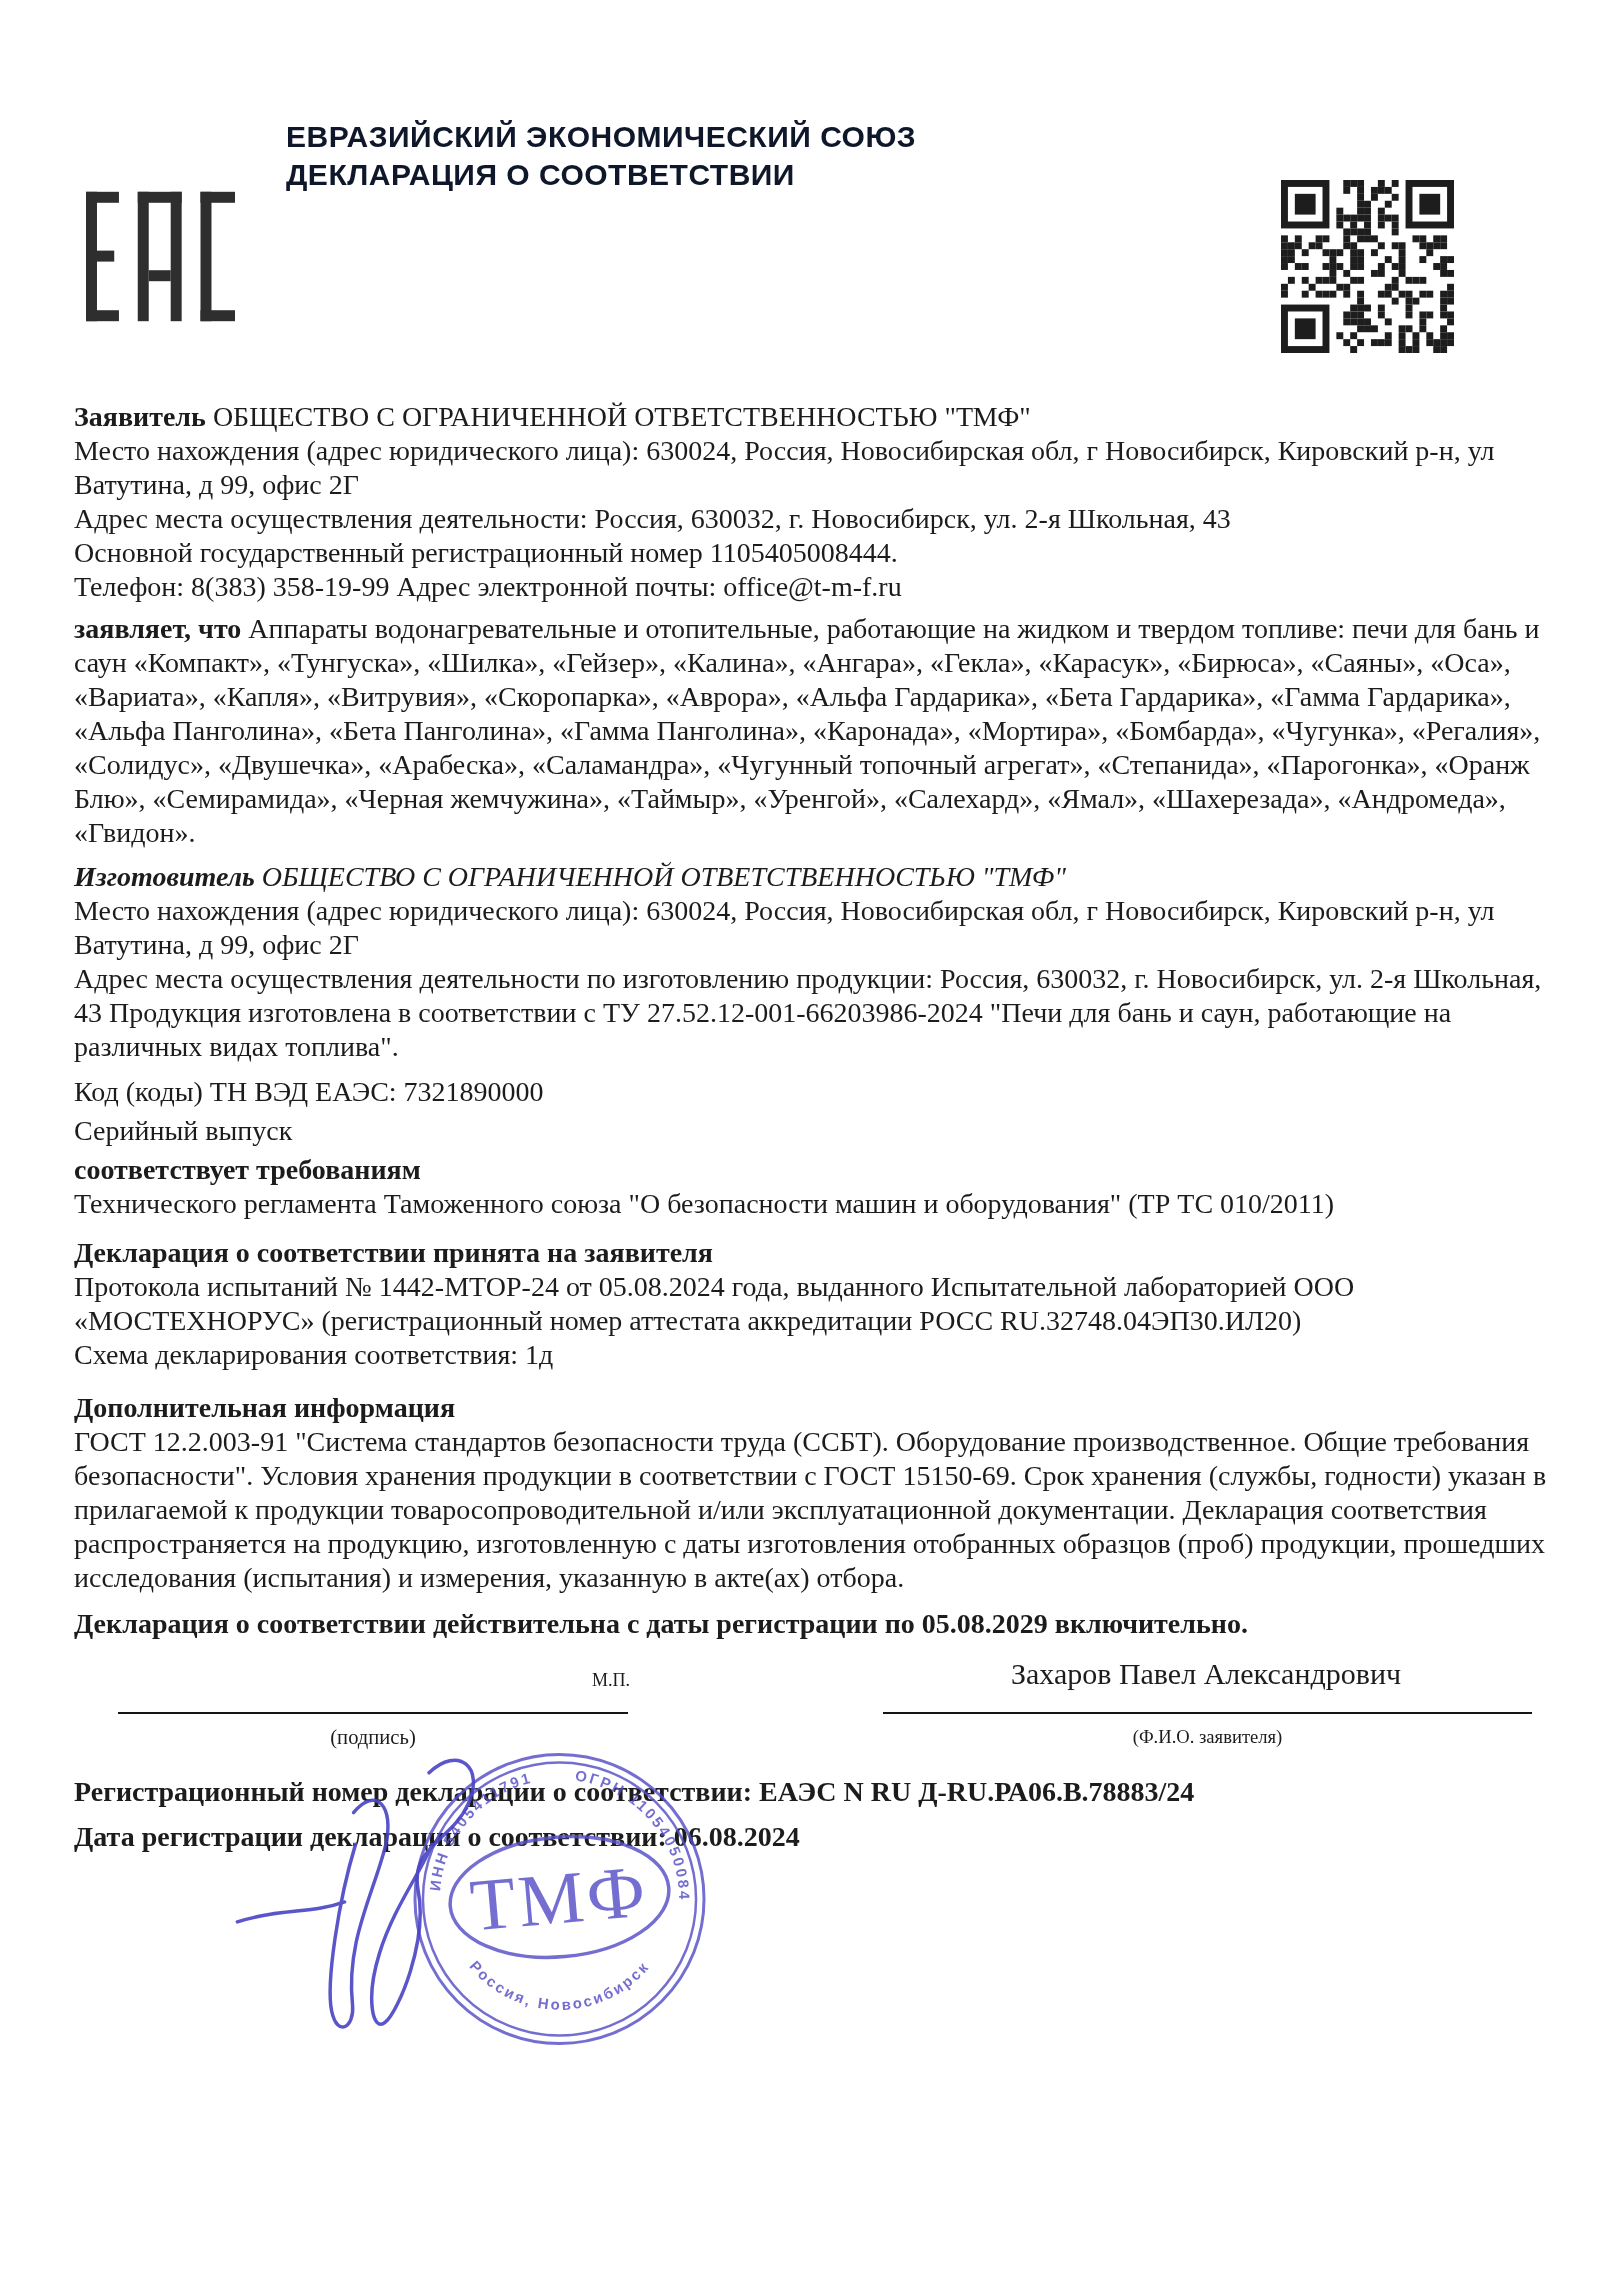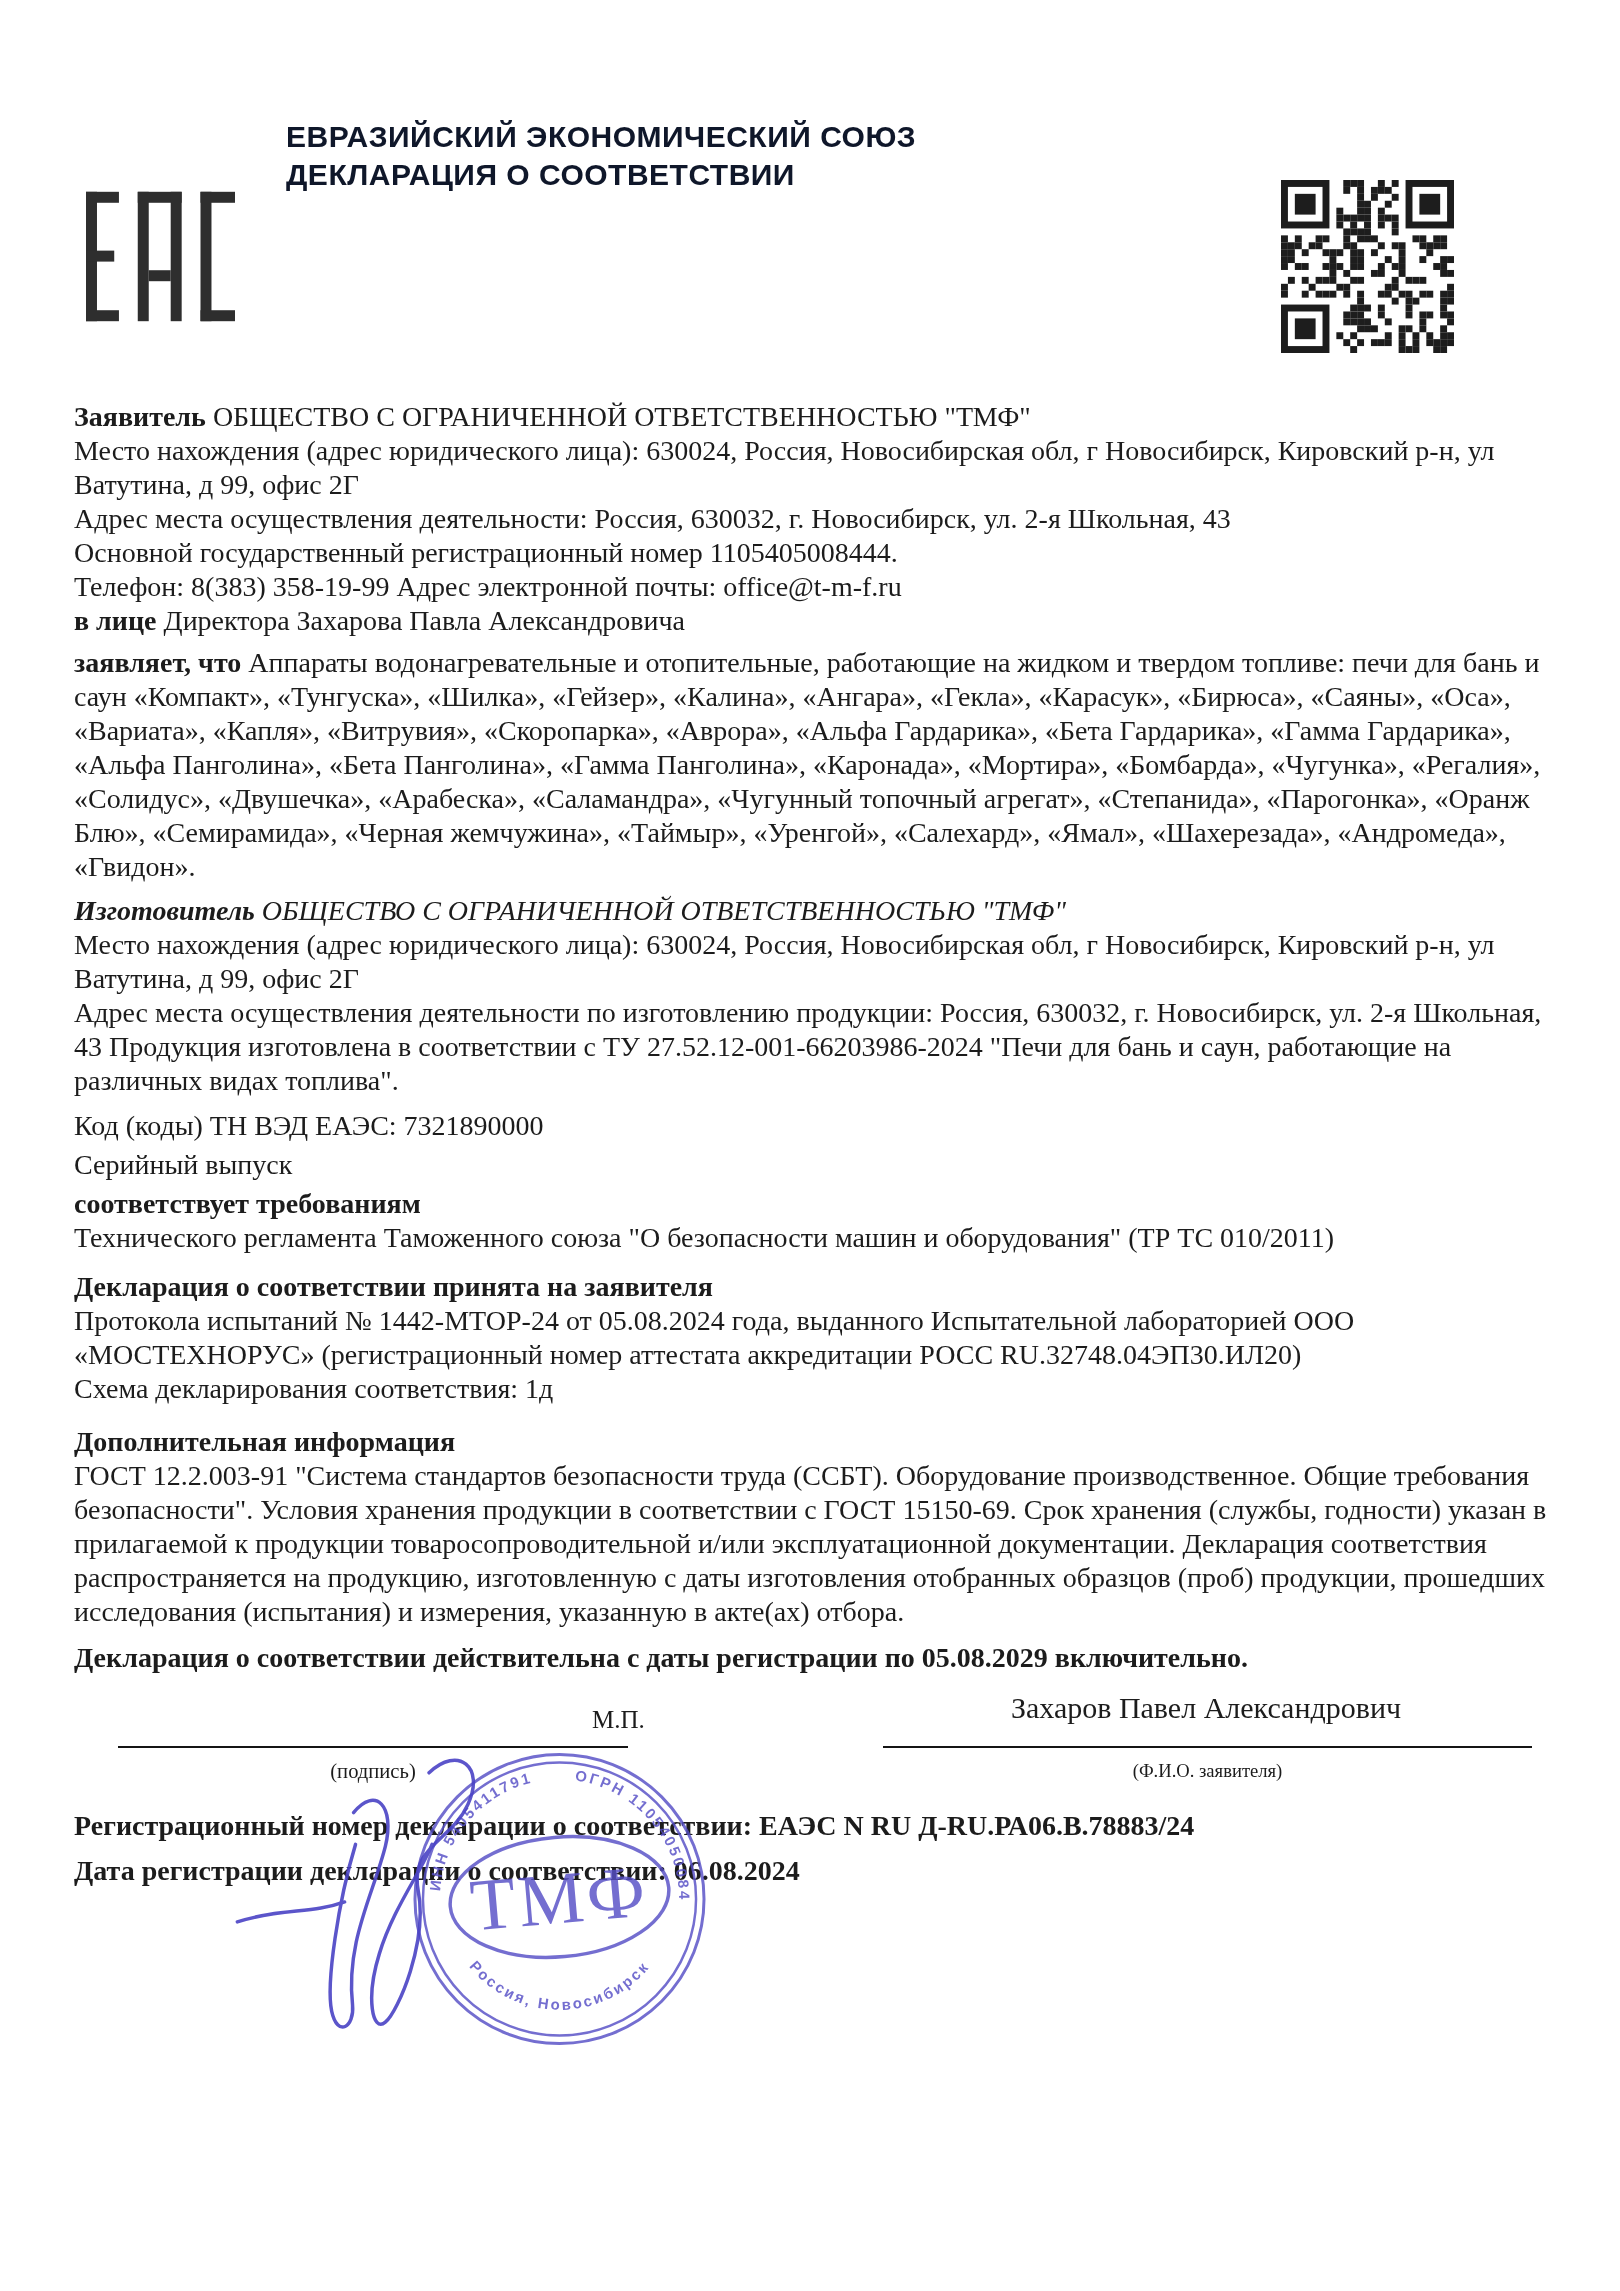--- a/index.html
+++ b/index.html
@@ -29,21 +29,21 @@
   .m15{margin-top:14.7px!important;}
   .m20{margin-top:19.6px!important;}
   
   .sig-block{position:relative;height:120px;margin-top:13.7px;}
   .sig-line{position:absolute;border-top:2.9px solid #151515;}
   .line-left{left:44px;top:57px;width:510px;}
   .line-right{left:809px;top:57px;width:649px;}
   .cap{position:absolute;font-size:20.6px;color:#1c1c1c;}
   .cap-sign{left:93px;top:65px;width:412px;text-align:center;}
   .cap-fio{left:809px;top:65px;width:649px;text-align:center;font-size:18.6px;}
-  .mp{position:absolute;left:518px;top:7.8px;font-size:25px;margin-top:6px;}
+  .mp{position:absolute;left:518px;top:7.8px;font-size:18px;}
   .signer{position:absolute;left:774px;top:2px;width:716px;text-align:center;font-size:30px;}
   .reg-lines p{margin:0 0 10.8px 0;font-weight:bold;}
   
   .stamp{position:absolute;left:410px;top:1747px;width:299px;height:310px;opacity:.82;z-index:6;pointer-events:none;}
   .signature{position:absolute;left:227px;top:1751px;width:269px;height:298px;z-index:7;pointer-events:none;}
   .stamp text{font-family:"Liberation Sans","DejaVu Sans",sans-serif;}
   .stamp .arc{font-size:15px;letter-spacing:2.5px;font-weight:bold;}
   .stamp .ctr{font-family:"Liberation Serif","DejaVu Serif",serif;font-size:74px;letter-spacing:4px;}
 </style>
 </head>
@@ -289,21 +289,20 @@
       </svg>
   </div>
 
   <div class="content">
 
     <p><span class="b">Заявитель</span> <span>ОБЩЕСТВО С ОГРАНИЧЕННОЙ ОТВЕТСТВЕННОСТЬЮ "ТМФ"</span></p>
     <p>Место нахождения (адрес юридического лица): 630024, Россия, Новосибирская обл, г Новосибирск, Кировский р-н, ул Ватутина, д 99, офис 2Г</p>
     <p>Адрес места осуществления деятельности: Россия, 630032, г. Новосибирск, ул. 2-я Школьная, 43</p>
     <p>Основной государственный регистрационный номер 1105405008444.</p>
     <p>Телефон: 8(383) 358-19-99 Адрес электронной почты: office@t-m-f.ru</p>
-    <p><span class="b">в лице</span> <span>Директора Захарова Павла Александровича</span></p>
 
     <p class="m8"><span class="b">заявляет, что</span> <span>Аппараты водонагревательные и отопительные, работающие на жидком и твердом топливе: печи для бань и саун «Компакт», «Тунгуска», «Шилка», «Гейзер», «Калина», «Ангара», «Гекла», «Карасук», «Бирюса», «Саяны», «Оса», «Вариата», «Капля», «Витрувия», «Скоропарка», «Аврора», «Альфа Гардарика», «Бета Гардарика», «Гамма Гардарика», «Альфа Панголина», «Бета Панголина», «Гамма Панголина», «Каронада», «Мортира», «Бомбарда», «Чугунка», «Регалия», «Солидус», «Двушечка», «Арабеска», «Саламандра», «Чугунный топочный агрегат», «Степанида», «Парогонка», «Оранж Блю», «Семирамида», «Черная жемчужина», «Таймыр», «Уренгой», «Салехард», «Ямал», «Шахерезада», «Андромеда», «Гвидон».</span></p>
 
     <p class="m10"><span class="b">Изготовитель</span> <span>ОБЩЕСТВО С ОГРАНИЧЕННОЙ ОТВЕТСТВЕННОСТЬЮ "ТМФ"</span></p>
     <p>Место нахождения (адрес юридического лица): 630024, Россия, Новосибирская обл, г Новосибирск, Кировский р-н, ул Ватутина, д 99, офис 2Г</p>
     <p>Адрес места осуществления деятельности по изготовлению продукции: Россия, 630032, г. Новосибирск, ул. 2-я Школьная, 43 Продукция изготовлена в соответствии с ТУ 27.52.12-001-66203986-2024 "Печи для бань и саун, работающие на различных видах топлива".</p>
 
     <p class="m12">Код (коды) ТН ВЭД ЕАЭС: 7321890000</p>
     <p class="m5">Серийный выпуск</p>
 

